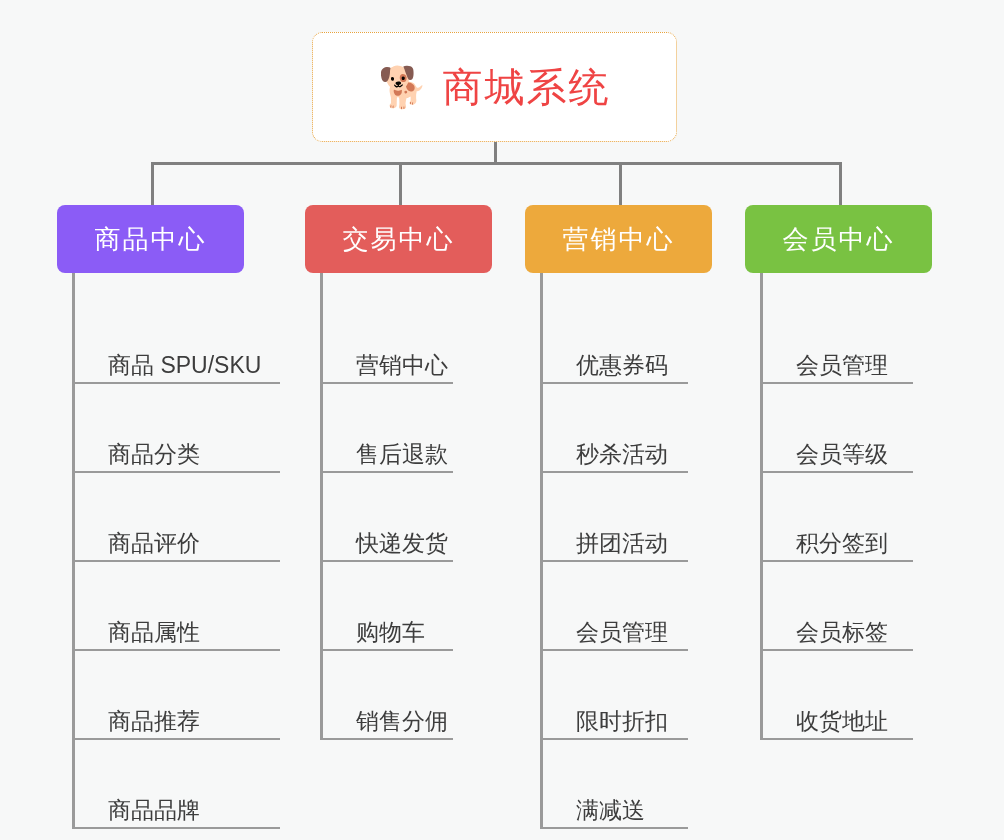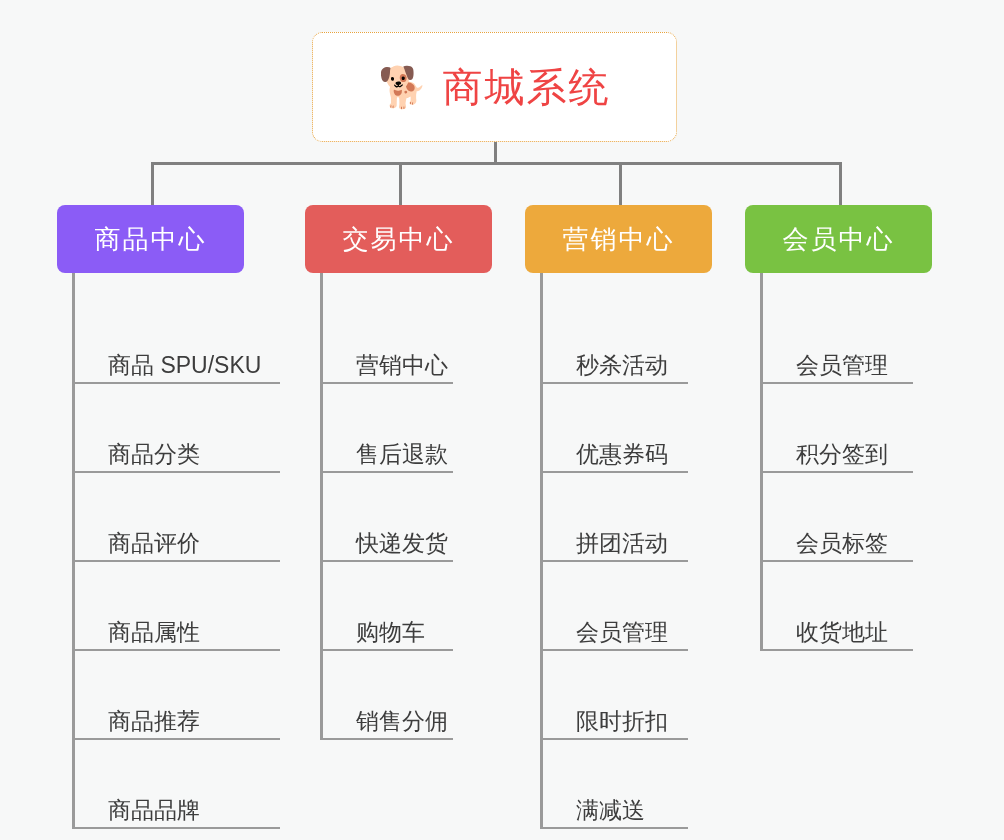--- a/index.html
+++ b/index.html
@@ -179,25 +179,25 @@
             <div class="leaf-rule" style="width: 130px;"></div>
           </div>
         </div>
       </div>
       <div class="column" style="left: 525px; width: 187px;">
         <div class="cat-box" style="background: rgb(237, 169, 60); width: 187px;">
           <span>营销中心</span>
         </div>
         <div class="leaf-wrap">
           <div class="leaf-item">
+            <span class="leaf-label">优惠券码</span>
+            <div class="leaf-rule" style="width: 145px;"></div>
+          </div>
+          <div class="leaf-item">
             <span class="leaf-label">秒杀活动</span>
-            <div class="leaf-rule" style="width: 145px;"></div>
-          </div>
-          <div class="leaf-item">
-            <span class="leaf-label">优惠券码</span>
             <div class="leaf-rule" style="width: 145px;"></div>
           </div>
           <div class="leaf-item">
             <span class="leaf-label">拼团活动</span>
             <div class="leaf-rule" style="width: 145px;"></div>
           </div>
           <div class="leaf-item">
             <span class="leaf-label">会员管理</span>
             <div class="leaf-rule" style="width: 145px;"></div>
           </div>
@@ -214,20 +214,24 @@
       <div class="column" style="left: 745px; width: 187px;">
         <div class="cat-box" style="background: rgb(121, 194, 66); width: 187px;">
           <span>会员中心</span>
         </div>
         <div class="leaf-wrap">
           <div class="leaf-item">
             <span class="leaf-label">会员管理</span>
             <div class="leaf-rule" style="width: 150px;"></div>
           </div>
           <div class="leaf-item">
+            <span class="leaf-label">会员等级</span>
+            <div class="leaf-rule" style="width: 150px;"></div>
+          </div>
+          <div class="leaf-item">
             <span class="leaf-label">积分签到</span>
             <div class="leaf-rule" style="width: 150px;"></div>
           </div>
           <div class="leaf-item">
             <span class="leaf-label">会员标签</span>
             <div class="leaf-rule" style="width: 150px;"></div>
           </div>
           <div class="leaf-item">
             <span class="leaf-label">收货地址</span>
             <div class="leaf-rule" style="width: 150px;"></div>

